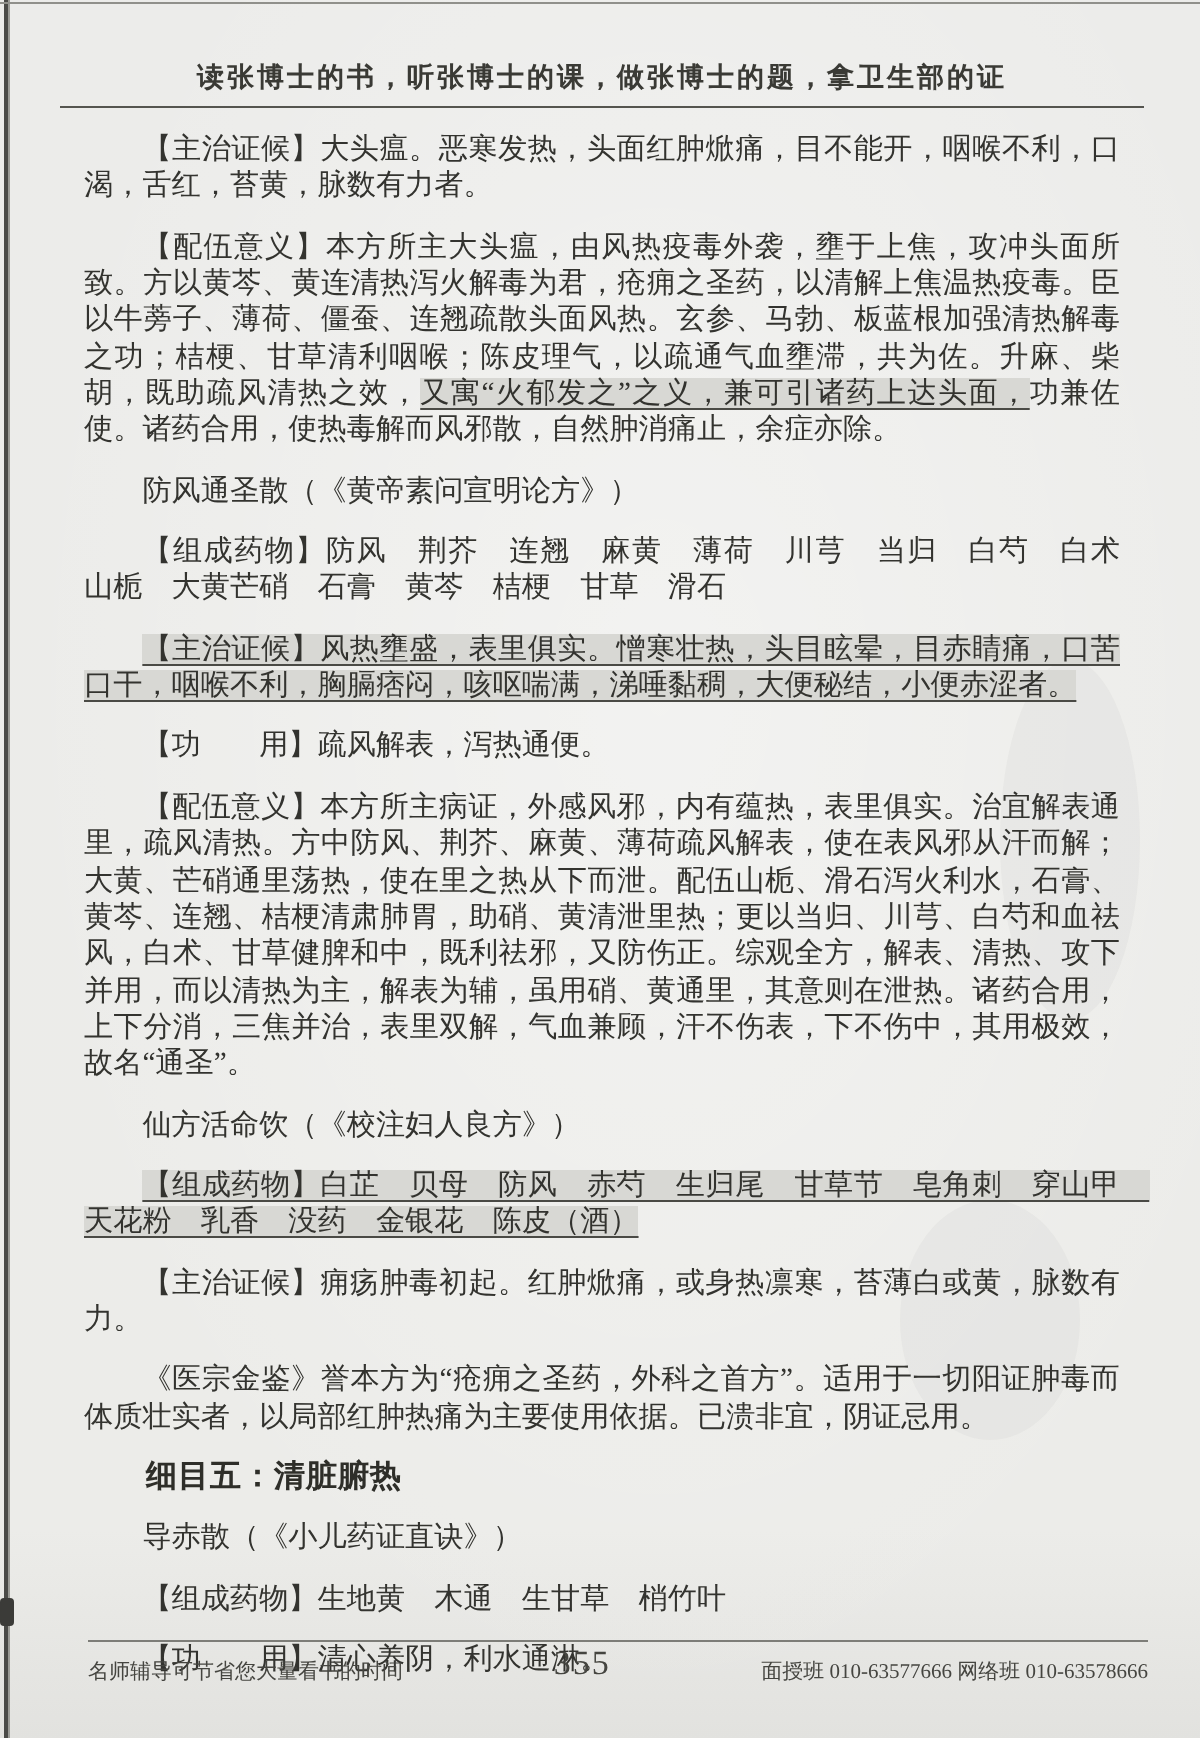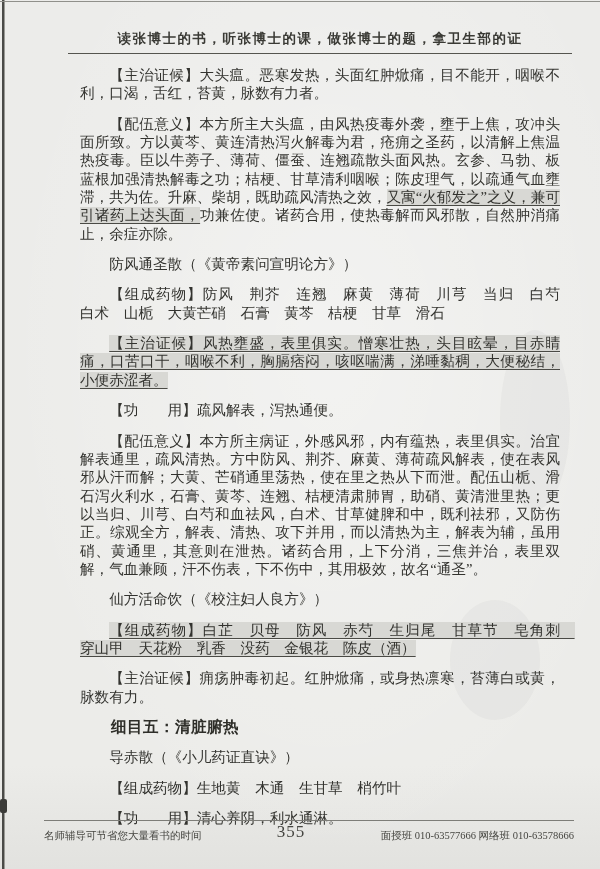--- a/index.html
+++ b/index.html
@@ -15,21 +15,21 @@
     font-family:"Liberation Serif","DejaVu Serif",serif;
     color:#33332f;
     box-sizing:border-box;
   }
   .edge-left{position:absolute;left:2px;top:0;bottom:0;width:2px;background:#4a4a47;}
   .edge-left-soft{position:absolute;left:4px;top:0;bottom:0;width:1px;background:#9a9a95;}
   .edge-top{position:absolute;left:0;top:1px;right:0;height:1px;background:#90908b;}
   .edge-blob{position:absolute;left:0;top:799px;width:7px;height:14px;background:#3b3b38;border-radius:2px;}
   .stain1{position:absolute;right:30px;top:330px;width:70px;height:180px;background:rgba(120,120,110,0.05);border-radius:50%;}
   .stain2{position:absolute;right:60px;top:600px;width:90px;height:120px;background:rgba(120,120,110,0.05);border-radius:50%;}
-  .inner{position:relative;padding:30px 28px 0 68px;}
+  .inner{position:relative;padding:30px 28px 0 30px;}
   .slogan{
     text-align:center;
     font-size:13.5px;
     font-weight:bold;
     letter-spacing:1.5px;
     color:#3a3a35;
     line-height:18px;
   }
   .header-rule{border:0;border-top:1.6px solid #55554f;margin:5px 0 0 0;}
   .bodytext{
@@ -92,20 +92,21 @@
 
       <p>【功　　用】疏风解表，泻热通便。</p>
 
       <p>【配伍意义】本方所主病证，外感风邪，内有蕴热，表里俱实。治宜解表通里，疏风清热。方中防风、荆芥、麻黄、薄荷疏风解表，使在表风邪从汗而解；大黄、芒硝通里荡热，使在里之热从下而泄。配伍山栀、滑石泻火利水，石膏、黄芩、连翘、桔梗清肃肺胃，助硝、黄清泄里热；更以当归、川芎、白芍和血祛风，白术、甘草健脾和中，既利祛邪，又防伤正。综观全方，解表、清热、攻下并用，而以清热为主，解表为辅，虽用硝、黄通里，其意则在泄热。诸药合用，上下分消，三焦并治，表里双解，气血兼顾，汗不伤表，下不伤中，其用极效，故名“通圣”。</p>
 
       <p>仙方活命饮（《校注妇人良方》）</p>
 
       <p><span class="hl">【组成药物】白芷　贝母　防风　赤芍　生归尾　甘草节　皂角刺　穿山甲　天花粉　乳香　没药　金银花　陈皮（酒）</span></p>
 
       <p>【主治证候】痈疡肿毒初起。红肿焮痛，或身热凛寒，苔薄白或黄，脉数有力。</p>
+      <p>《医宗金鉴》誉本方为“疮痈之圣药，外科之首方”。适用于一切阳证肿毒而体质壮实者，以局部红肿热痛为主要使用依据。已溃非宜，阴证忌用。</p>
 
       <p class="section-heading">细目五：清脏腑热</p>
 
       <p>导赤散（《小儿药证直诀》）</p>
       <p>【组成药物】生地黄　木通　生甘草　梢竹叶</p>
       <p>【功　　用】清心养阴，利水通淋。</p>
 
     </div>
   </div>
 

